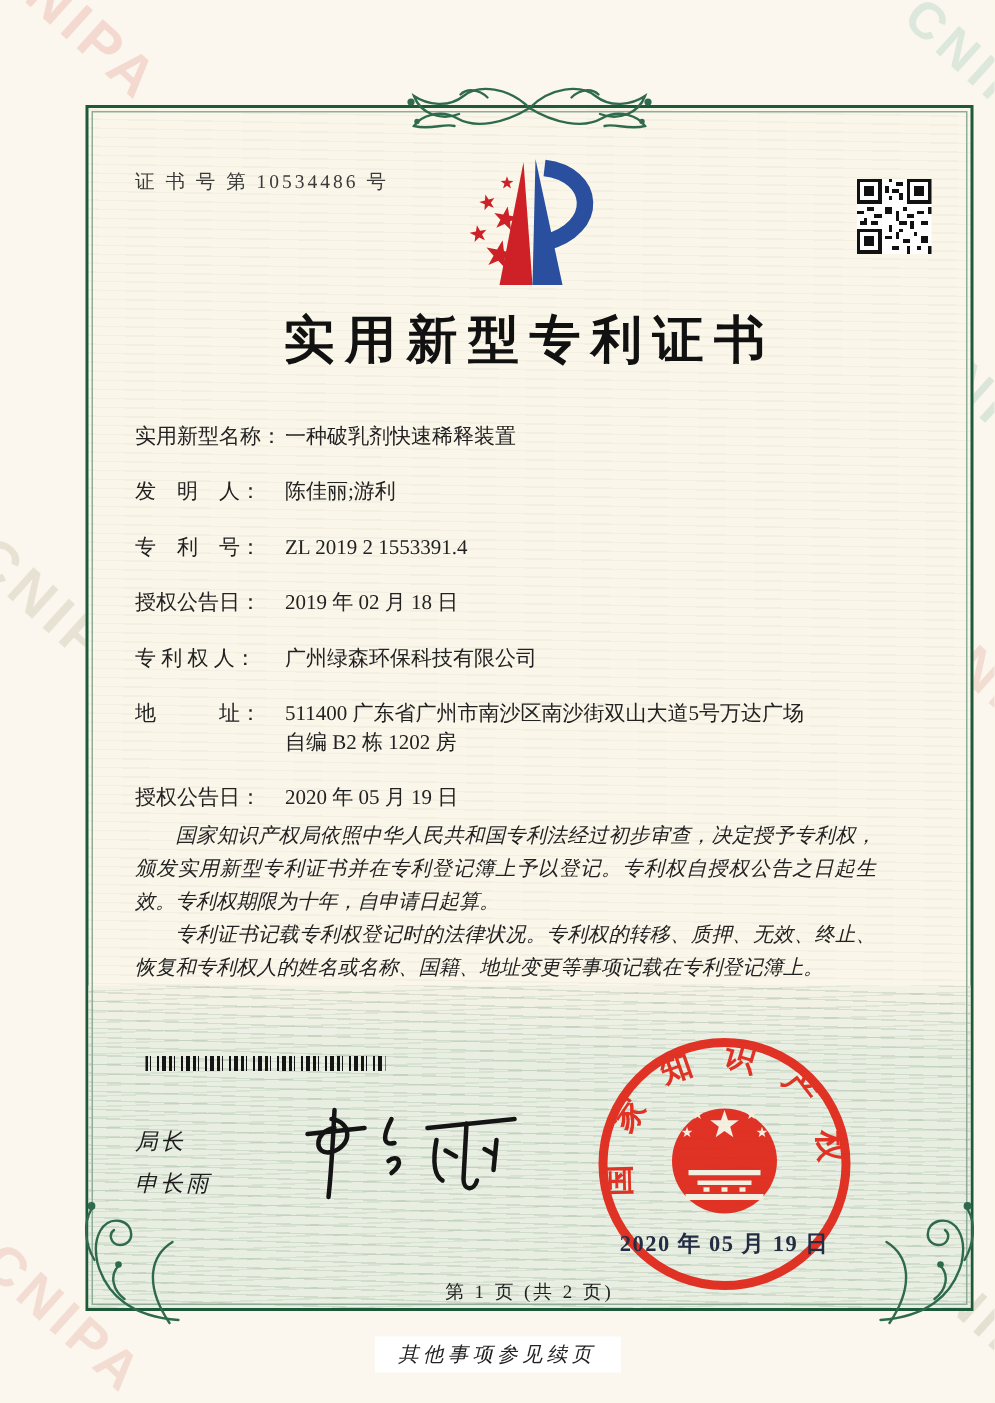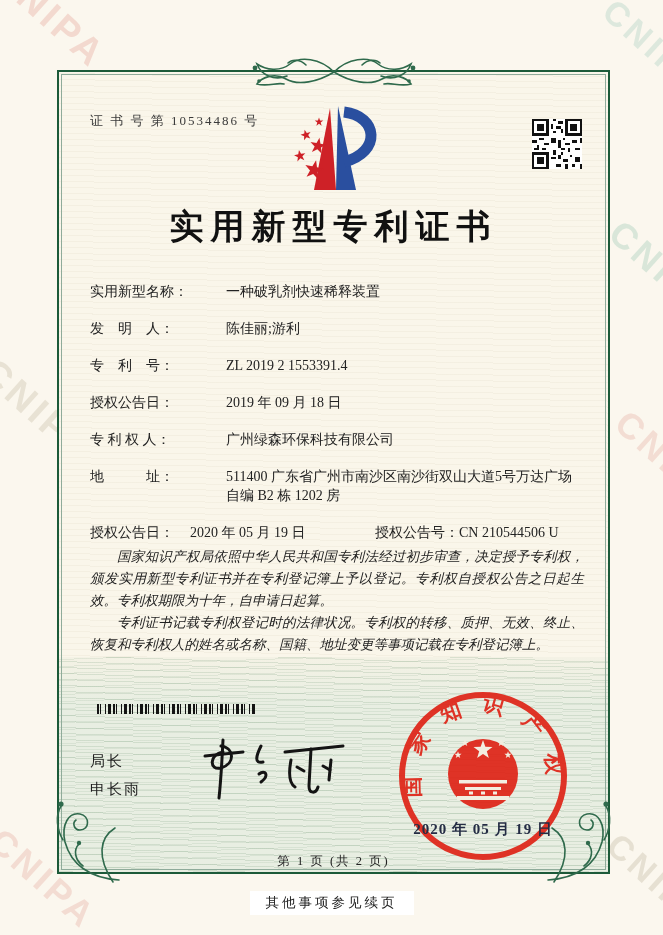--- a/index.html
+++ b/index.html
@@ -14,71 +14,73 @@
     font-weight:bold;letter-spacing:4px;transform:rotate(42deg);
     pointer-events:none;user-select:none;z-index:0;
   }
   
   .frame{
     position:absolute;left:57px;top:70px;width:549px;height:800px;
     border:2.5px solid #1c5a39;z-index:1;
     background:
       repeating-linear-gradient(1deg, rgba(190,178,148,0.10) 0 1px, transparent 1px 6px),
       #faf6ea;
+    padding-left: 39px;
   }
   .frame-inner{position:absolute;inset:2px;border:1px solid #8fab9a;pointer-events:none;}
   .band{
     position:absolute;left:0;right:0;top:585px;bottom:0;z-index:0;
     background:
       repeating-linear-gradient(2deg, rgba(110,150,115,0.20) 0 1px, transparent 1px 6px),
       repeating-linear-gradient(-2deg, rgba(110,150,115,0.13) 0 1px, transparent 1px 7px),
       linear-gradient(#f4f2e5, #e8eee2 22%, #e8eee2);
   }
   .cert-no{position:absolute;left:31px;top:40px;font-size:13px;letter-spacing:2px;color:#3a3a3a;}
   .qr{position:absolute;right:26px;top:46px;width:50px;height:52px;}
   .logo{position:absolute;left:50%;top:26px;transform:translateX(-50%);}
   .title{
     position:absolute;top:132px;left:0;right:0;text-align:center;
     font-size:34px;font-weight:bold;letter-spacing:7px;color:#111;
   }
   .fields{position:absolute;left:31px;top:210px;width:492px;font-size:14px;}
-  .field-row{display:flex;margin-bottom:18px;line-height:19px;gap:36px;}
+  .field-row{display:flex;margin-bottom:18px;line-height:19px;}
   .field-label{flex:0 0 100px;white-space:pre;color:#222;}
   .field-value{white-space:pre-line;color:#222;}
   .grant-row{display:flex;line-height:19px;margin-top:12px;}
   .grant-left{display:flex;width:285px;}
   .grant-right{display:flex;}
   .paragraphs{
     position:absolute;left:31px;top:474px;width:494px;
     font-size:13.5px;line-height:22px;text-align:justify;
     font-style:italic;color:#222;
   }
   .paragraphs p{margin:0;text-indent:2em;}
   .barcode{
     position:absolute;left:38px;top:632px;width:160px;height:10px;z-index:2;
     background:repeating-linear-gradient(90deg,
       #141414 0 2px, transparent 2px 3px,
       #141414 3px 4px, transparent 4px 8px,
       #141414 8px 9px, transparent 9px 11px,
       #141414 11px 14px, transparent 14px 16px);
   }
   .officer{position:absolute;left:31px;top:680px;z-index:2;
-    font-family:"Liberation Sans","DejaVu Sans",sans-serif;font-size:15px;color:#1d1d1d;}
+    font-family:"Liberation Sans","DejaVu Sans",sans-serif;font-size:15px;color:#1d1d1d;font-style:italic;}
   .officer div{margin-bottom:9px;letter-spacing:2px;}
   .signature{position:absolute;left:138px;top:664px;z-index:3;}
   .seal{position:absolute;left:336px;top:616px;width:176px;height:176px;z-index:3;}
   .seal svg{position:absolute;inset:0;}
   .seal-date{
     position:absolute;left:0;right:0;top:132px;text-align:center;z-index:4;
     font-size:15px;color:#242c44;letter-spacing:1px;font-weight:bold;
   }
   .page-info{position:absolute;left:0;right:0;top:781px;text-align:center;font-size:12.5px;letter-spacing:2px;color:#222;z-index:2;}
   .footer-note{
     position:absolute;top:891px;left:50%;transform:translateX(-50%);z-index:2;
     background:#ffffff;padding:3px 16px;font-size:13.5px;letter-spacing:3px;color:#222;
+    font-style:italic;
   }
   .ornament-top{position:absolute;left:50%;top:-19px;transform:translateX(-50%);z-index:3;}
   .corner{position:absolute;z-index:3;}
   .corner.bl{left:-10px;bottom:-12px;}
   .corner.br{right:-10px;bottom:-12px;transform:scale(-1,1);}
   svg .grn{stroke:#2f6a4c;fill:none;stroke-width:1.6;stroke-linecap:round;}
 </style>
 </head>
 <body>
 
@@ -200,39 +202,35 @@
     <div class="field-row">
       <span class="field-label">发　明　人：</span>
       <span class="field-value">陈佳丽;游利</span>
     </div>
     <div class="field-row">
       <span class="field-label">专　利　号：</span>
       <span class="field-value">ZL 2019 2 1553391.4</span>
     </div>
     <div class="field-row">
       <span class="field-label">授权公告日：</span>
-      <span class="field-value">2019 年 09 月 18 日</span>
+      <span class="field-value">2019 年 02 月 18 日</span>
     </div>
     <div class="field-row">
       <span class="field-label">专 利 权 人：</span>
       <span class="field-value">广州绿森环保科技有限公司</span>
     </div>
     <div class="field-row">
       <span class="field-label">地　　　址：</span>
       <span class="field-value">511400 广东省广州市南沙区南沙街双山大道5号万达广场
 自编 B2 栋 1202 房</span>
     </div>
     <div class="grant-row">
       <span class="grant-left">
         <span class="field-label">授权公告日：</span>
         <span class="field-value">2020 年 05 月 19 日</span>
-      </span>
-      <span class="grant-right">
-        <span class="field-label" style="flex-basis:auto">授权公告号：</span>
-        <span class="field-value">CN 210544506 U</span>
       </span>
     </div>
   </div>
 
   <div class="paragraphs">
     <p>国家知识产权局依照中华人民共和国专利法经过初步审查，决定授予专利权，颁发实用新型专利证书并在专利登记簿上予以登记。专利权自授权公告之日起生效。专利权期限为十年，自申请日起算。</p>
     <p>专利证书记载专利权登记时的法律状况。专利权的转移、质押、无效、终止、恢复和专利权人的姓名或名称、国籍、地址变更等事项记载在专利登记簿上。</p>
   </div>
 
   <div class="barcode"></div>

